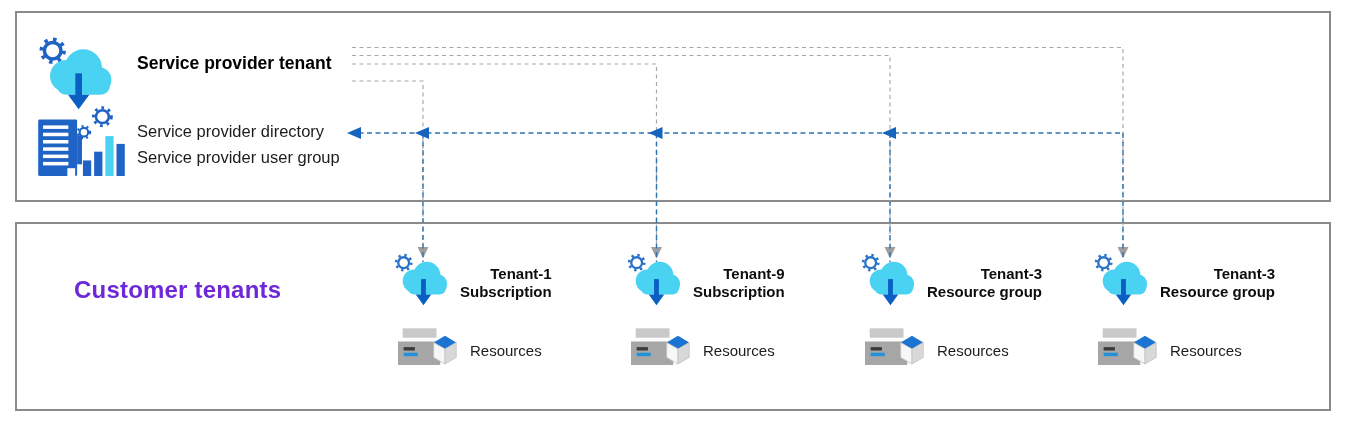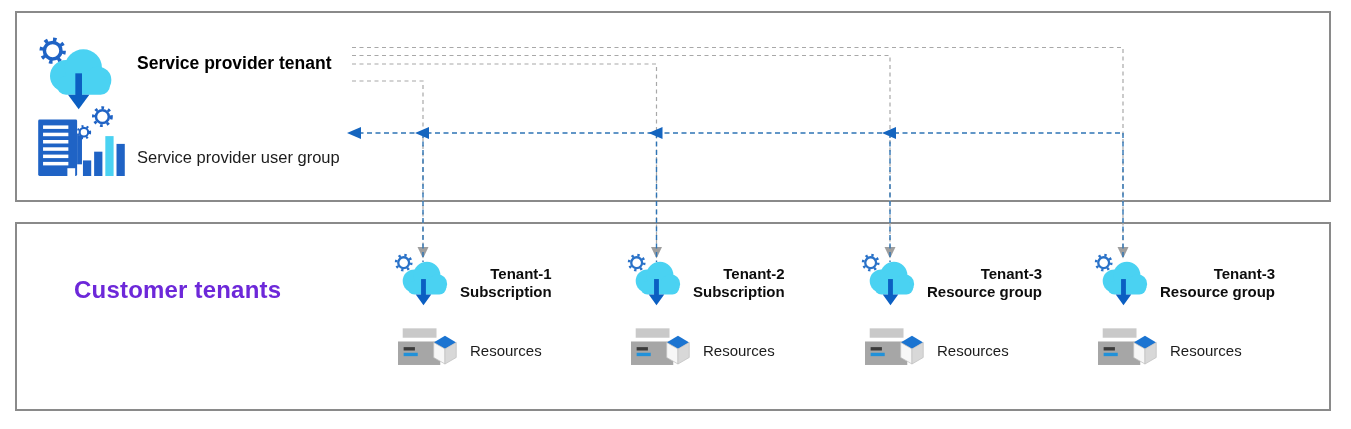--- a/index.html
+++ b/index.html
@@ -109,20 +109,21 @@
       </g>
       <g>
         <rect x="48" y="58" width="8.5" height="16" fill="#1f63c5"></rect>
         <rect x="59.5" y="49" width="8.5" height="25" fill="#1f63c5"></rect>
         <rect x="71" y="33" width="8.5" height="41" fill="#4ad2f2"></rect>
         <rect x="82.5" y="41" width="8.5" height="33" fill="#1f63c5"></rect>
       </g>
     </svg>
   </div>
 
+  <div class="abs sp-line sp-line1">Service provider directory</div>
   <div class="abs sp-line sp-line2">Service provider user group</div>
 
   <div class="abs ct-title">Customer tenants</div>
 
   <div class="tenant t1">
     <div class="tcloud icon-block">
       <svg width="58" height="58" viewBox="0 0 60 60">
         <g>
           <circle cx="10" cy="11" r="5.6" fill="#ffffff" stroke="#2a72c8" stroke-width="2.4"></circle>
           <circle cx="10" cy="11" r="7.8" fill="none" stroke="#2a72c8" stroke-width="2.8" stroke-dasharray="2.4 3.8"></circle>
@@ -172,21 +173,21 @@
             <circle cx="45" cy="33" r="10"></circle>
           <rect x="14" y="30" width="40" height="14" rx="7"></rect>
         </g>
         <g>
           <rect x="28" y="28" width="5" height="18" fill="#0b5fc2"></rect>
           <polygon points="22.5,44 38.5,44 30.5,55" fill="#0b5fc2"></polygon>
         </g>
       </svg>
     </div>
     <div class="tlabel">
-      <div>Tenant-2</div>
+      <div>Tenant-9</div>
       <div>Subscription</div>
     </div>
     <div class="ricon icon-block">
       <svg width="62" height="42" viewBox="0 0 66 44">
         <rect x="5" y="0" width="36" height="10" fill="#c9c9c9"></rect>
         <rect x="0" y="14" width="45" height="25" fill="#a6a6a6"></rect>
         <rect x="6" y="20" width="12" height="3.6" fill="#3a3a3a"></rect>
         <rect x="6" y="26" width="15" height="3.6" fill="#2191d9"></rect>
         <g>
           <polygon points="50,8 62,15 50,22 38,15" fill="#1b74d1"></polygon>

